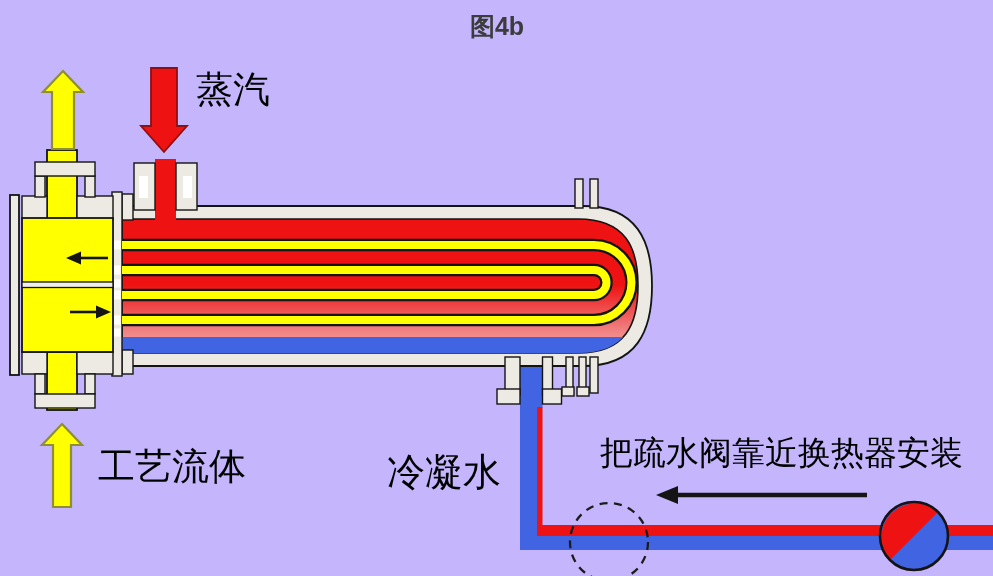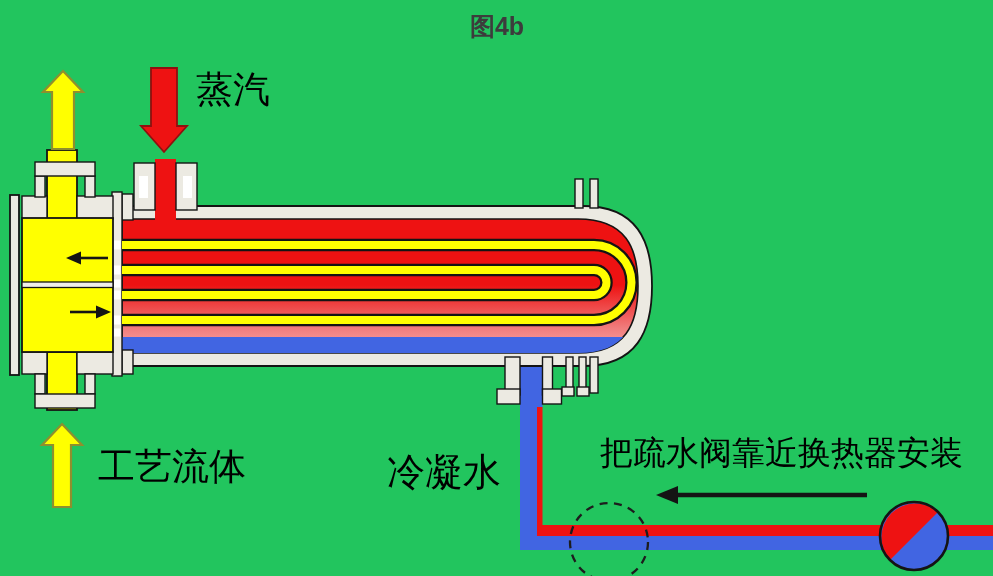--- a/index.html
+++ b/index.html
@@ -1,17 +1,17 @@
 <!DOCTYPE html>
 <html style="--steam-red: #ee1212; --process-yellow: #ffff00; --condensate-blue: #4165e2; --steam-pink-mid: #f07c7c; --condensate-pink-low: #f9a8a8; --casing-gray: #eceae2; --outline-ink: #141414; --label-text: #000000; --title-color: #3c3c3c; --arrow-outline-olive: #8f8f2e;"><head>
 <meta charset="utf-8">
 <style>
   html,body{margin:0;padding:0;background:#fff;}
   .stage{
-    position:relative;width:993px;height:576px;background:#22c55e;overflow:hidden;
+    position:relative;width:993px;height:576px;background:#c4b5fd;overflow:hidden;
     font-family:"Liberation Sans","DejaVu Sans",sans-serif;
   }
   svg text{
     font-family:"Liberation Sans","DejaVu Sans",sans-serif;
     fill:var(--label-text);
   }
   .title-text{font-size:25px;font-weight:bold;fill:var(--title-color);}
   .lbl{font-size:37px;}
   .lbl-note{font-size:33px;}
   .lbl-cond{font-size:38px;}

